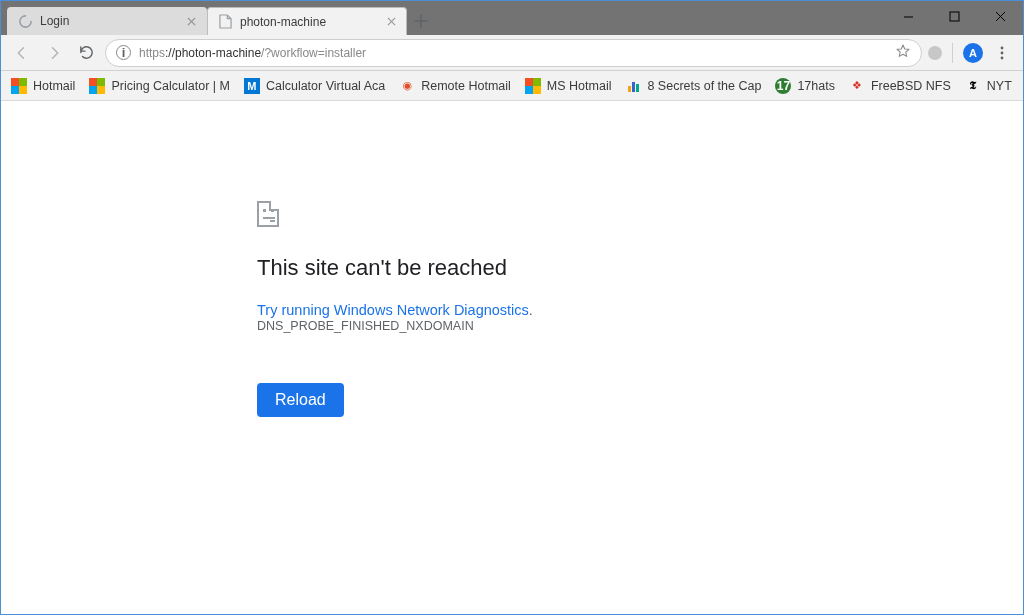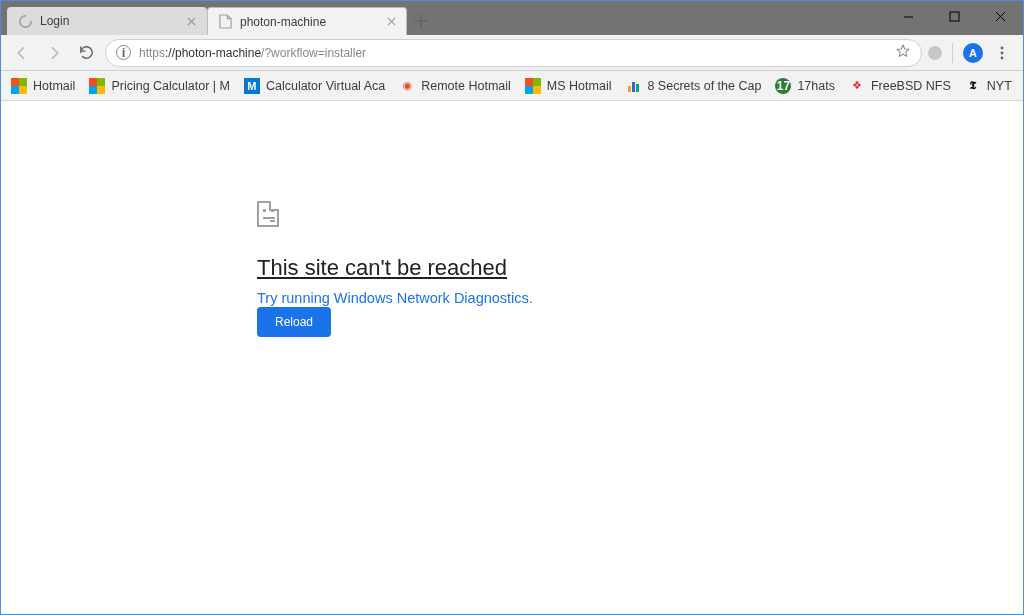--- a/index.html
+++ b/index.html
@@ -38,26 +38,26 @@
 
     
     .content { padding: 100px 0 0 256px; color:#202124; }
     .deadpage { width:22px; height:26px; border:2px solid #9aa0a6; position:relative; margin-bottom: 28px; }
     .deadpage::before { content:""; position:absolute; right:-2px; top:-2px; width:8px; height:8px; background:#fff; border-left:2px solid #9aa0a6; border-bottom:2px solid #9aa0a6; }
     .deadpage .eye { position:absolute; width:3px; height:3px; background:#9aa0a6; top:6px; }
     .deadpage .e1 { left:4px; } .deadpage .e2 { left:12px; }
     .deadpage .mouth { position:absolute; left:4px; top:14px; width:12px; height:2px; background:#9aa0a6; }
     .deadpage .mouth::after { content:""; position:absolute; right:0; bottom:-3px; width:5px; height:2px; background:#9aa0a6; }
 
-    h1 { font-size: 22px; font-weight: 500; color:#202124; margin-bottom: 8px; text-decoration: underline; }
+    h1 { font-size: 22px; font-weight: 500; color:#202124; margin-bottom: 20px; }
     .msg { font-size: 14.5px; color:#5f6368; margin-bottom: 14px; }
     .msg b { color:#202124; font-weight:600; }
     .link { font-size: 14.5px; color:#1a73e8; display:inline-block; }
     .errcode { font-size: 12.5px; color:#5f6368; margin-bottom: 50px; }
-    .reload { background:#1a73e8; color:#fff; border:none; padding: 8px 18px; font-size: 12px; border-radius:4px; cursor:pointer; }
+    .reload { background:#1a73e8; color:#fff; border:none; padding: 8px 18px; font-size: 16px; border-radius:4px; cursor:pointer; }
 
     
     .sq { width:16px; height:16px; display:grid; grid-template-columns:1fr 1fr; grid-template-rows:1fr 1fr; }
     .sq span:nth-child(1){background:#f25022}.sq span:nth-child(2){background:#7fba00}.sq span:nth-child(3){background:#00a4ef}.sq span:nth-child(4){background:#ffb900}
   </style>
 </head>
 <body>
 
 <div class="titlebar">
   <div class="tabs">
@@ -222,14 +222,15 @@
 <div class="content">
   <div class="deadpage">
     <span class="eye e1"></span>
       <span class="eye e2"></span>
       <span class="mouth"></span>
   </div>
   <h1>This site can't be reached</h1>
   <p>
     <a class="link">Try running Windows Network Diagnostics</a><span class="link" style="color:#5f6368">.</span>
   </p>
+  <p class="errcode">DNS_PROBE_FINISHED_NXDOMAIN</p>
   <button class="reload">Reload</button>
 </div>
 
 </body></html>

